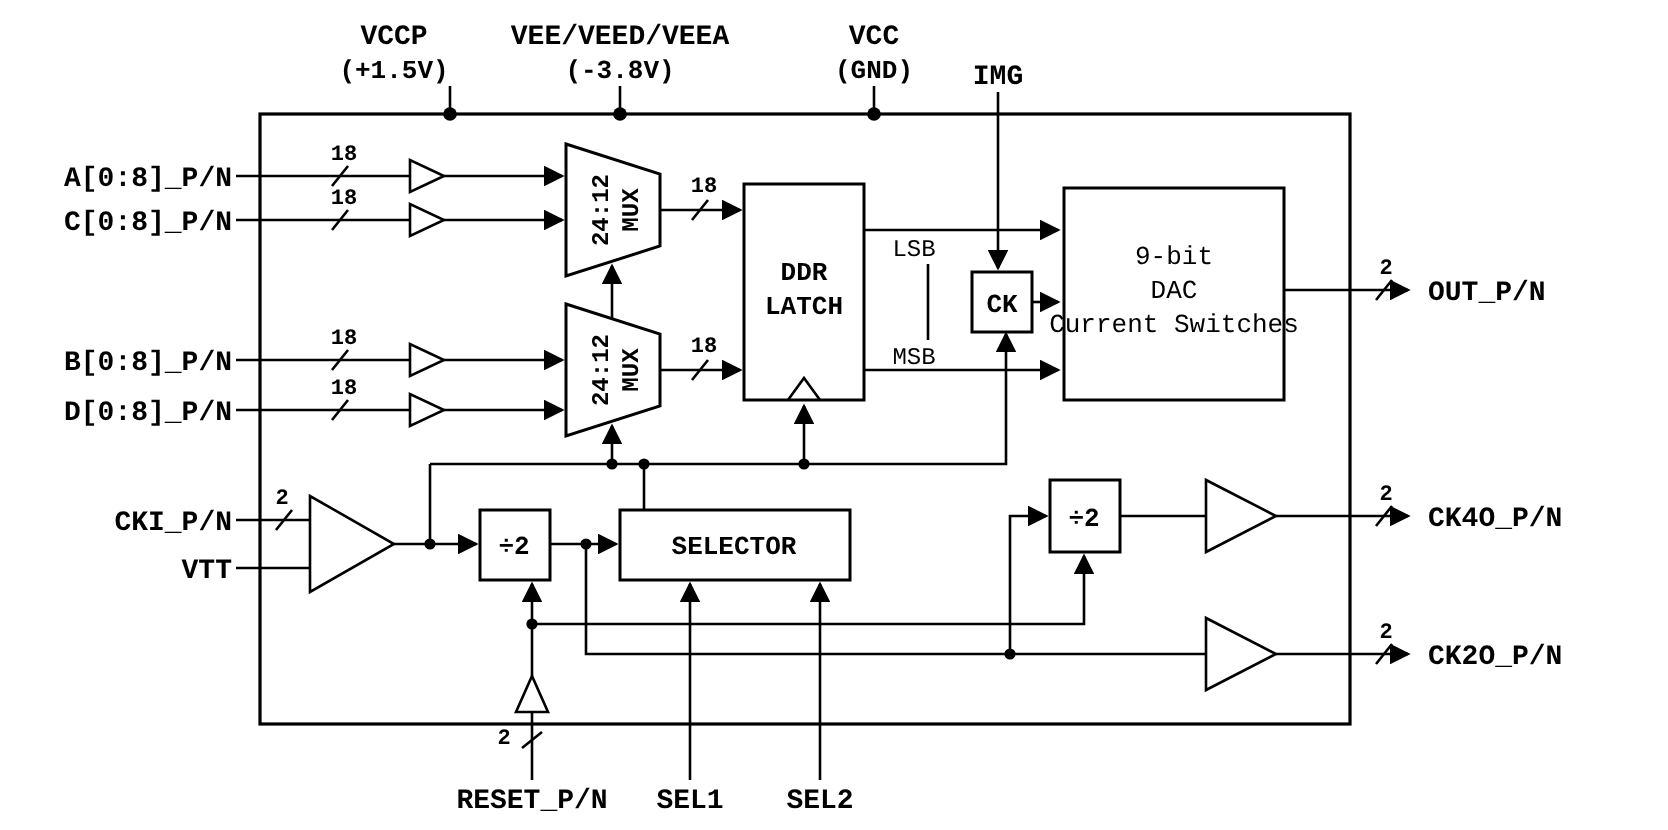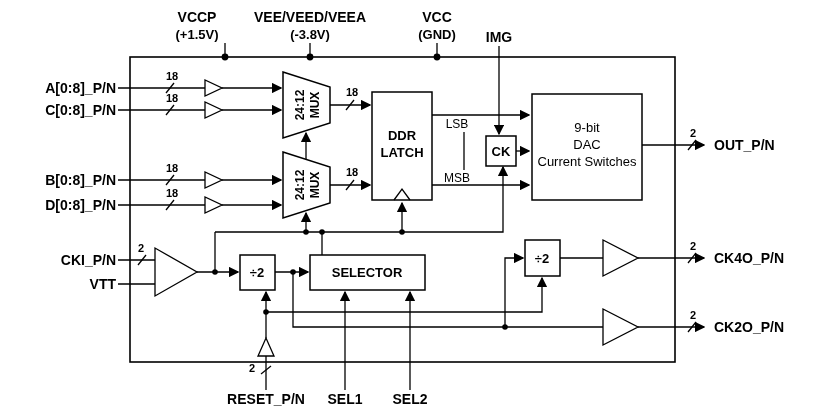--- a/index.html
+++ b/index.html
@@ -1,17 +1,17 @@
 <!DOCTYPE html>
 <html><head>
 <meta charset="utf-8">
 <style>
   html,body{margin:0;padding:0;background:#ffffff;}
   .stage{position:relative;width:819px;height:415px;background:#ffffff;
-         font-family:Liberation Sans, sans-serif;overflow:hidden;}
+         font-family:Liberation Mono, monospace;overflow:hidden;}
   svg{position:absolute;left:0;top:0;}
   text{fill:#000000;}
   .pin{font-size:14px;font-weight:bold;}
   .pwr{font-size:14px;font-weight:bold;}
   .sub{font-size:13px;font-weight:bold;}
   .blk{font-size:13px;font-weight:bold;}
   .muxt{font-size:12px;font-weight:bold;}
   .dact{font-size:13px;}
   .num{font-size:11px;font-weight:bold;}
   .ann{font-size:12px;}

